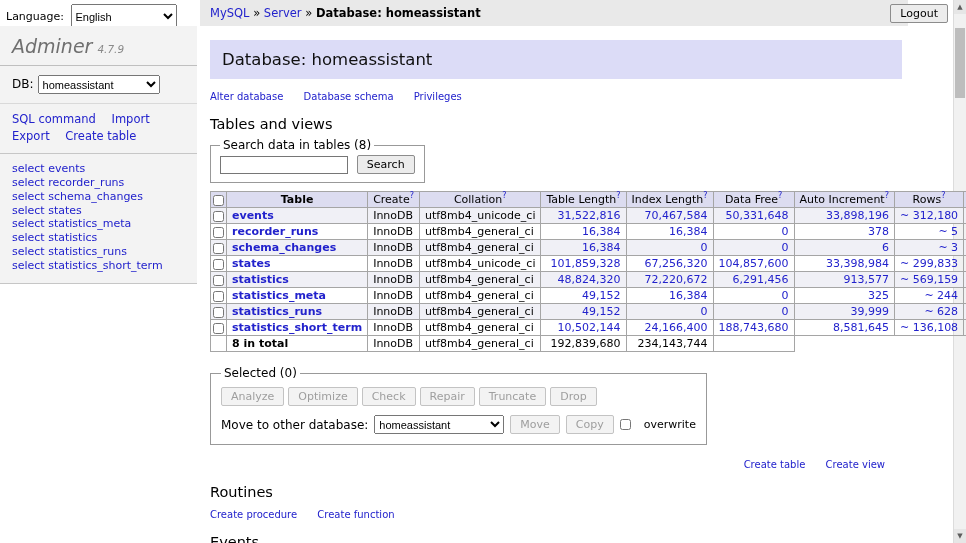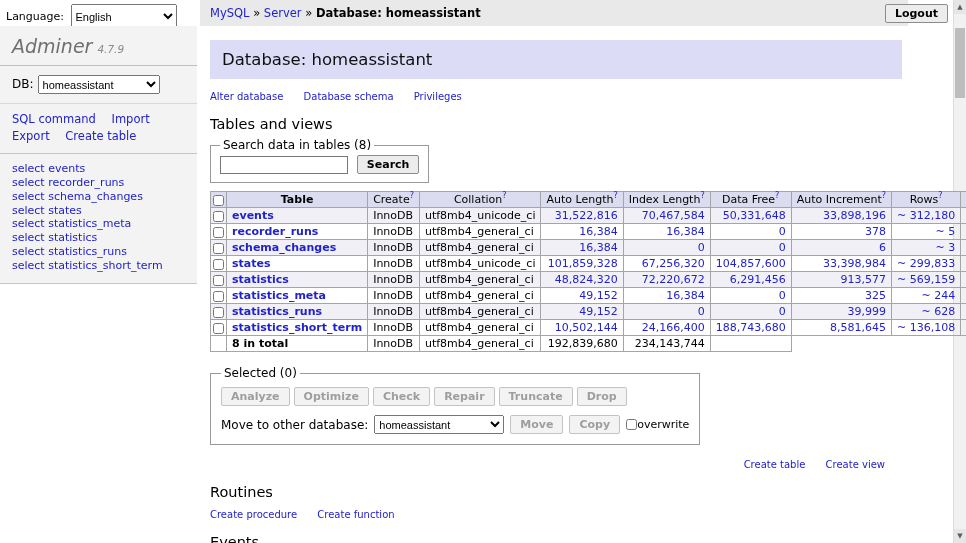--- a/index.html
+++ b/index.html
@@ -16,21 +16,21 @@
   #langbar select { font-size:11px; width:106px; height:25px; vertical-align:middle; margin-left:3px; }
   #breadcrumb {
     position:absolute; top:0; left:200px; width:708px; height:26px;
     background:var(--breadcrumb-bg,#e9e9e9); padding:6px 10px; font-size:11.5px; white-space:nowrap;
   }
   #breadcrumb strong { color:#000; }
   #logout { position:absolute; top:4px; right:18px; }
 
   button {
     font-family:inherit; font-size:11px; background:#ececec;
-    border:1px solid #8c8c8c; border-radius:2px; padding:2px 9px; color:#000;font-weight:bold;
+    border:1px solid #8c8c8c; border-radius:2px; padding:2px 9px; color:#000;
   }
   button:disabled { color:#9e9e9e; border-color:#c3c3c3; background:#f3f3f3; }
 
   
   #scrollbar { position:absolute; top:0; right:0; width:13px; height:543px; background:#f1f1f1; border-left:1px solid #dcdcdc; }
   .scroll-arrow { height:14px; display:flex; align-items:center; justify-content:center; font-size:7px; color:#5d5d5d; background:#e6e6e6; }
   .scroll-arrow.down { position:absolute; bottom:0; left:0; right:0; }
   #scroll-thumb { position:absolute; top:28px; left:1px; width:10px; height:70px; background:#bdbdbd; }
 
   
@@ -75,21 +75,21 @@
   .grid td.num { text-align:right; }
   .grid tbody tr.odd td { background:var(--row-stripe,#f0f0f6); }
   .grid a.tbl { font-weight:bold; }
   .grid input[type=checkbox] { width:11px; height:11px; margin:0; vertical-align:middle; }
 
   #selected-box { margin-top:14px; padding:3px 10px 10px; }
   #selected-box .btns { margin-top:4px; }
   #selected-box .btns button { margin-right:4px; }
   .move-row { margin-top:9px; font-size:12px; display:flex; align-items:center; gap:6px; white-space:nowrap; }
   .move-row select { width:130px; font-size:11px; height:19px; }
-  .move-row label { font-size:11px; display:flex; align-items:center; gap:0; }
+  .move-row label { font-size:11px; display:flex; align-items:center; gap:13px; }
   .move-row input[type=checkbox] { width:11px; height:11px; margin:0; }
 </style>
 </head>
 <body>
 
 <div id="langbar">
   <span>Language:</span>
   <select><option>English</option></select>
 </div>
 <div id="breadcrumb"><a href="#">MySQL</a><span> » </span><a href="#">Server</a><span> » </span><strong>Database: homeassistant</strong></div>
@@ -136,21 +136,21 @@
     </fieldset>
   </div>
 
   <table class="grid">
     <thead>
         <tr>
           <th class="chk"><input type="checkbox" style=""></th>
           <th><span style="font-weight: bold;">Table</span></th>
           <th><span>Create</span><sup><a href="#">?</a></sup></th>
           <th><span>Collation</span><sup><a href="#">?</a></sup></th>
-          <th><span>Auto Length</span><sup><a href="#">?</a></sup></th>
+          <th><span>Table Length</span><sup><a href="#">?</a></sup></th>
           <th><span>Index Length</span><sup><a href="#">?</a></sup></th>
           <th><span>Data Free</span><sup><a href="#">?</a></sup></th>
           <th><span>Auto Increment</span><sup><a href="#">?</a></sup></th>
           <th><span>Rows</span><sup><a href="#">?</a></sup></th>
           <th></th>
         </tr>
       </thead>
     <tbody>
         <tr class="odd">
           <td class="chk"><input type="checkbox" style=""></td>

